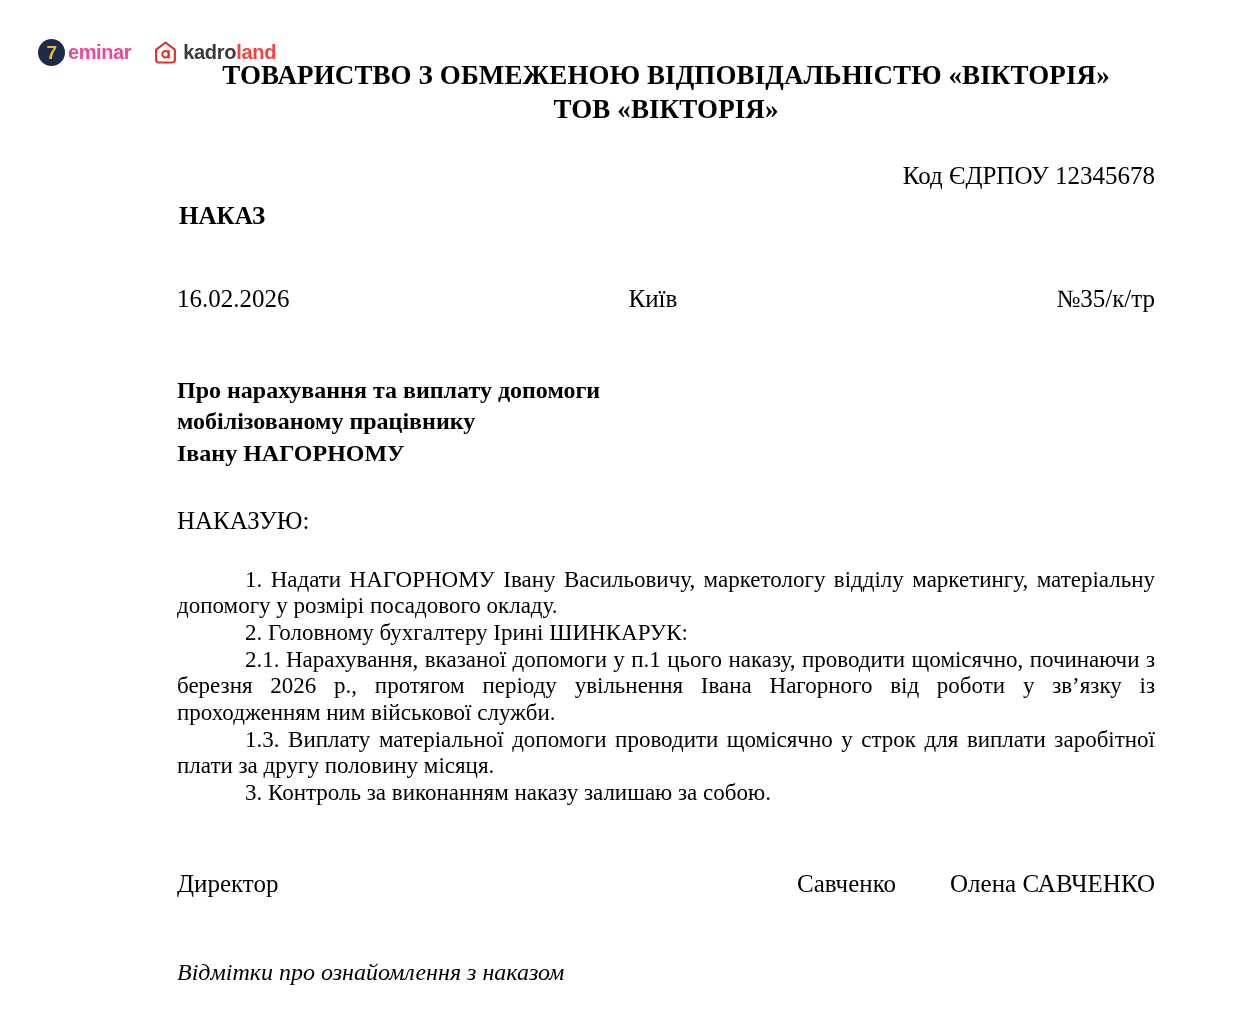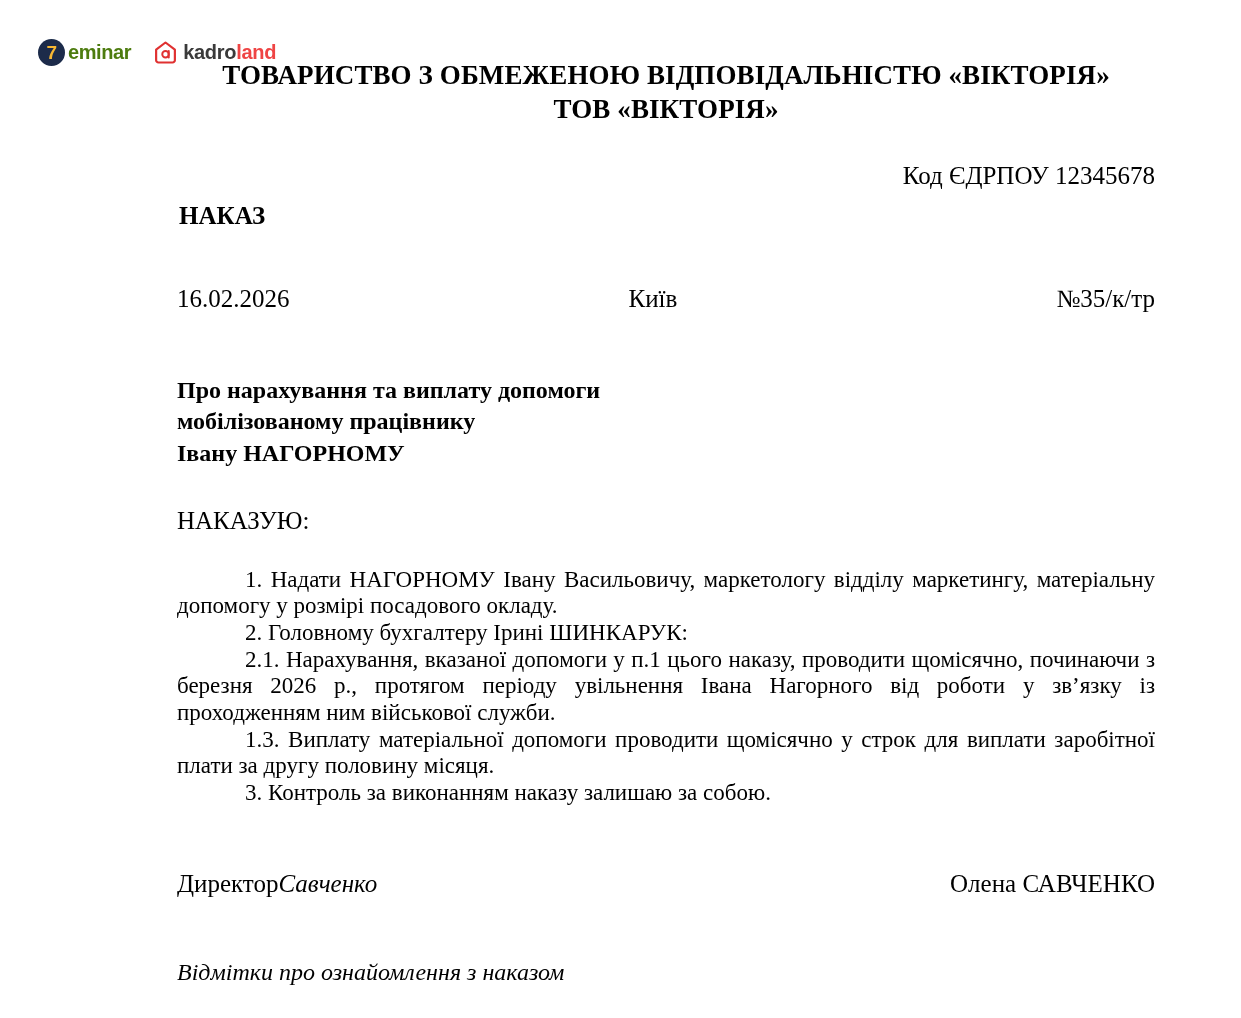--- a/index.html
+++ b/index.html
@@ -43,21 +43,21 @@
     font-weight: 700;
     font-size: 19px;
     line-height: 27px;
     text-align: center;
     letter-spacing: -0.5px;
     font-family: "Liberation Sans", "DejaVu Sans", sans-serif;
   }
   .logo-text-seminar {
     font-size: 20px;
     font-weight: 700;
-    color: #4d7c0f;
+    color: #ec4899;
     letter-spacing: -0.4px;
   }
   .logo-mark-kadro {
     width: 25px;
     height: 25px;
     position: relative;
     flex: 0 0 auto;
   }
   .logo-text-kadro {
     font-size: 20px;
@@ -151,22 +151,21 @@
     display: flex;
     align-items: baseline;
     font-size: 25px;
     margin: 0;
     padding-top: 63px;
     line-height: 1.1;
   }
   .sign-role { flex: 0 0 auto; }
   .sign-mark {
     flex: 1 1 auto;
-    text-align: left;
-    font-style: italic;
+    text-align: right;
     padding-right: 54px;
   }
   .sign-name { flex: 0 0 auto; }
 
   .footnote {
     font-size: 24px;
     font-style: italic;
     margin: 0;
     padding-top: 62px;
     line-height: 1.1;

